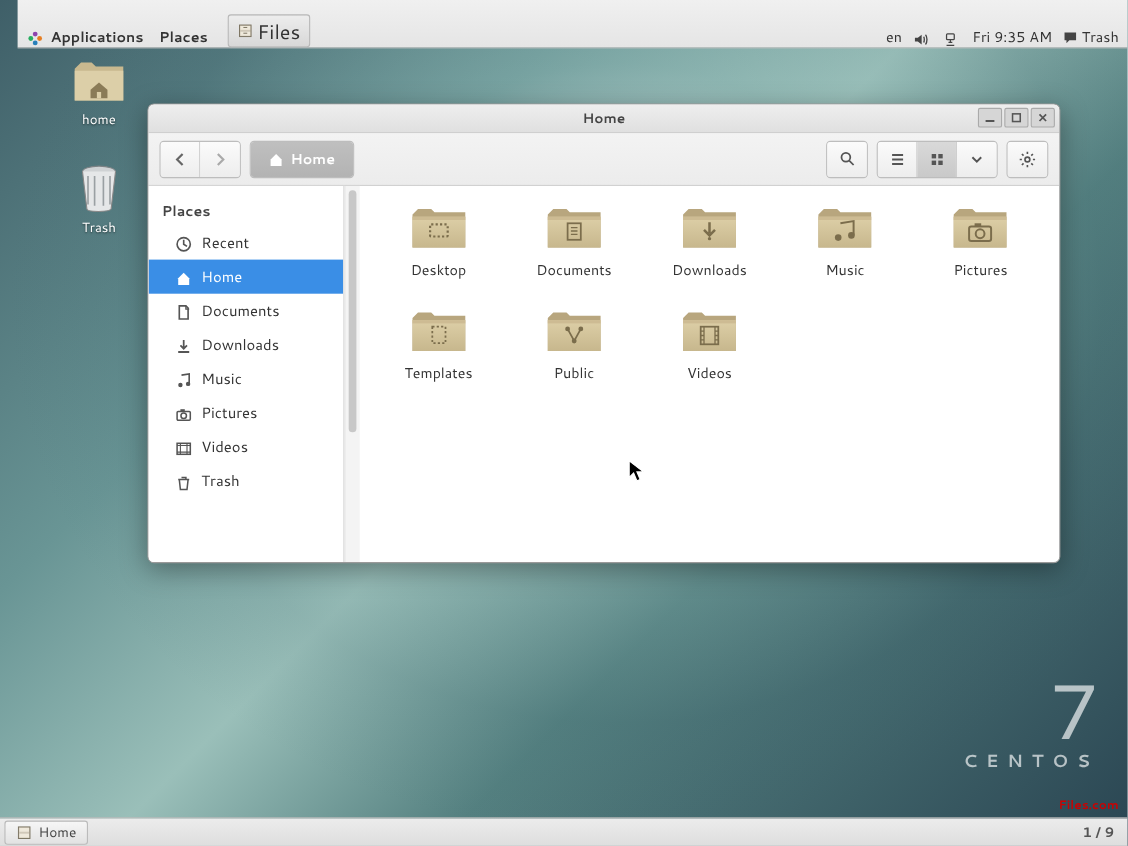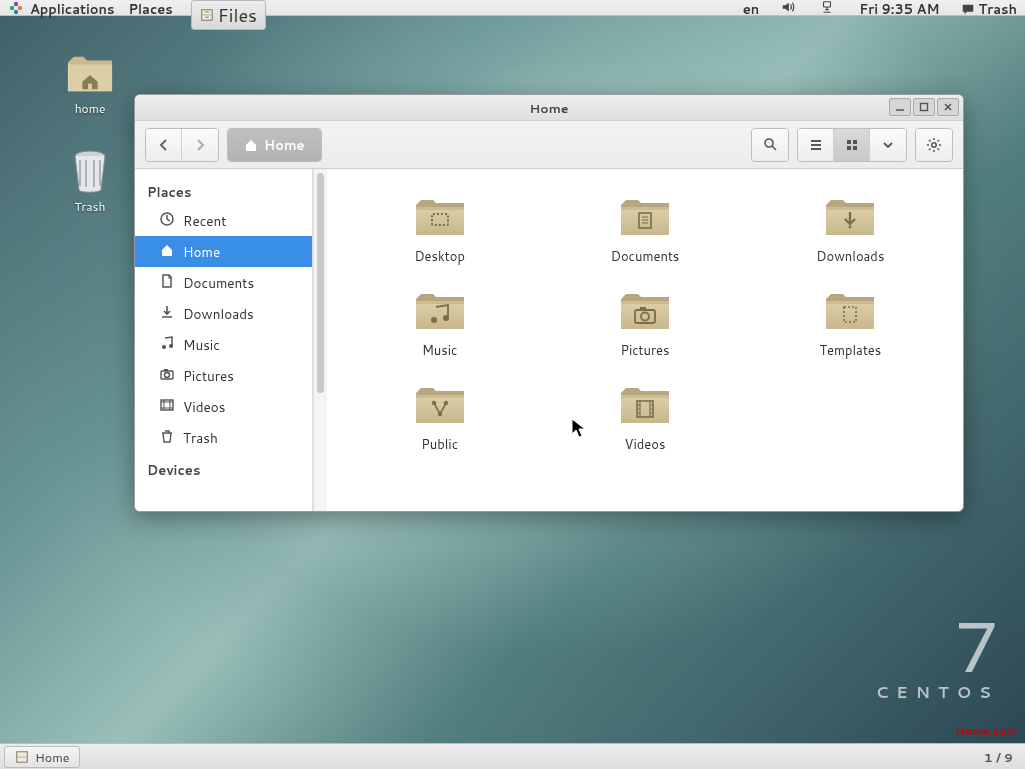--- a/index.html
+++ b/index.html
@@ -1,25 +1,25 @@
 <!DOCTYPE html>
 <html><head>
 <meta charset="utf-8">
 <style>
 * { margin:0; padding:0; box-sizing:border-box; font-family:"Cantarell","DejaVu Sans",sans-serif; }
 body { width:1025px; height:769px; overflow:hidden; position:relative; background:linear-gradient(135deg,#3a5560 0%,#5d8a8f 30%,#8aafb0 50%,#5d8a8f 70%,#2e4450 100%); }
 .desktop-bg { position:absolute; inset:0; background:radial-gradient(ellipse at 55% 35%,rgba(255,255,255,0.55) 0%,rgba(160,200,195,0.25) 30%,rgba(60,100,110,0.1) 55%,rgba(30,55,65,0) 70%),linear-gradient(135deg,#3f5f68 0%,#699595 30%,#9abfb9 48%,#548080 65%,#2a4552 100%); }
 
-.panel-top { position:absolute; top:0; left:0; right:0; height:16px; background:linear-gradient(#f0f0f0,#e5e5e5); border-bottom:1px solid #bfbfbf; display:flex; align-items:flex-start; padding:0 8px; font-size:13px; color:#333; }
+.panel-top { position:absolute; top:0; left:16px; right:0; height:44px; background:linear-gradient(#f0f0f0,#e5e5e5); border-bottom:1px solid #bfbfbf; display:flex; align-items:flex-end; padding:0 8px; font-size:13px; color:#333; }
 .panel-top .app-menu-icon { width:16px; height:16px; margin-right:6px; display:flex; align-items:center; justify-content:center; }
 .panel-top .menu-item { margin-right:14px; font-weight:600; cursor:pointer; }
 .panel-top .task-btn { display:flex; align-items:center; background:linear-gradient(#ededed,#d8d8d8); border:1px solid #b8b8b8; border-radius:3px; padding:1px 8px; margin-left:4px; font-size:18px; }
 .panel-top .task-btn svg { margin-right:4px; }
 .panel-top .spacer { flex:1; }
-.panel-top .tray-item { margin-left:22px; display:flex; align-items:center; font-weight:700; }
+.panel-top .tray-item { margin-left:10px; display:flex; align-items:center; font-weight:400; }
 .panel-top .tray-item svg { margin-right:3px; }
 
 .desktop-icon { position:absolute; width:80px; text-align:center; color:#fff; font-size:12px; text-shadow:0 1px 2px rgba(0,0,0,0.6); cursor:pointer; }
 .desktop-icon .ico { margin:0 auto 4px; width:48px; height:44px; display:flex; align-items:center; justify-content:center; }
 
 .fm-window { position:absolute; left:134px; top:94px; width:830px; height:418px; background:#fff; border:1px solid #9a9a9a; border-radius:6px; box-shadow:0 6px 24px rgba(0,0,0,0.35); display:flex; flex-direction:column; overflow:hidden; }
 .fm-titlebar { height:26px; background:linear-gradient(#eee,#e0e0e0); border-bottom:1px solid #cfcfcf; display:flex; align-items:center; justify-content:center; position:relative; font-size:12.5px; font-weight:700; color:#444; }
 .fm-titlebar .winbtns { position:absolute; right:4px; top:3px; display:flex; gap:2px; }
 .fm-titlebar .winbtn { width:22px; height:18px; background:#d6d6d6; border:1px solid #aaa; border-radius:2px; display:flex; align-items:center; justify-content:center; cursor:pointer; font-size:11px; color:#555; }
 .fm-toolbar { height:48px; background:linear-gradient(#f3f3f3,#ececec); border-bottom:1px solid #cdcdcd; display:flex; align-items:center; padding:0 10px; gap:8px; }
@@ -27,24 +27,24 @@
 .btn { height:32px; min-width:36px; background:linear-gradient(#fbfbfb,#ededed); border:none; border-right:1px solid #cfcfcf; display:flex; align-items:center; justify-content:center; cursor:pointer; color:#555; font-size:13px; }
 .btn:last-child{border-right:none;}
 .btn.active{background:linear-gradient(#d9d9d9,#c9c9c9);}
 .path-btn { background:linear-gradient(#bfbfbf,#b3b3b3); color:#fff; padding:0 16px; gap:6px; font-weight:700; }
 .fm-toolbar .spacer{flex:1;}
 .gear-btn{border:1px solid #bdbdbd;border-radius:4px;}
 
 .fm-body { flex:1; display:flex; min-height:0; }
 .sidebar { width:178px; border-right:1px solid #ddd; background:#fff; overflow:auto; padding-top:6px; }
 .sidebar h4 { font-size:13px; font-weight:700; color:#444; padding:8px 12px 4px; }
-.sb-item { display:flex; align-items:flex-start; gap:8px; padding:6px 12px 6px 24px; font-size:13.5px; color:#333; cursor:pointer; }
+.sb-item { display:flex; align-items:flex-end; gap:8px; padding:6px 12px 6px 24px; font-size:13.5px; color:#333; cursor:pointer; }
 .sb-item.active { background:#3a8ee6; color:#fff; }
 .sb-item svg { flex:0 0 16px; }
-.content { flex:1; padding:16px 20px; display:grid; grid-template-columns:repeat(3,1fr); grid-auto-rows:84px; gap:10px 20px; align-content:start;margin-top:10px; }
+.content { flex:1; padding:16px 20px; display:grid; grid-template-columns:repeat(5,1fr); grid-auto-rows:84px; gap:10px 20px; align-content:start; }
 .folder-item { text-align:center; font-size:13px; color:#333; cursor:pointer; }
 .folder-item .folder-ico { width:56px; height:46px; margin:0 auto 6px; position:relative; }
 .scroll-gutter { width:14px; background:#f4f4f4; border-left:1px solid #e3e3e3; position:relative; }
 .scroll-thumb { position:absolute; top:4px; left:3px; width:7px; height:220px; background:#c8c8c8; border-radius:4px; }
 
 .centos-brand { position:absolute; right:26px; bottom:66px; text-align:right; color:rgba(255,255,255,0.65); font-family:"DejaVu Sans",sans-serif; }
 .centos-brand .seven{ font-size:70px; font-weight:300; line-height:0.7; }
 .centos-brand .word{ font-size:16px; letter-spacing:8px; font-weight:700; margin-top:10px; }
 .watermark { position:absolute; right:8px; bottom:30px; font-size:11px; color:#cc0000; font-weight:600; }
 .panel-bottom { position:absolute; left:0; right:0; bottom:0; height:26px; background:linear-gradient(#ececec,#dedede); border-top:1px solid #bbb; display:flex; align-items:center; padding:0 2px; font-size:12.5px; color:#444; }
@@ -275,21 +275,20 @@
           </div>
           <div class="sb-item">
             <span>
               <svg width="16" height="16" viewBox="0 0 16 16">
                 <path d="M4 5h8l-1 9H5zM3 5h10M6 3h4v2" fill="none" stroke="#555" stroke-width="1.4"></path>
               </svg>
             </span>
             <span>Trash</span>
           </div>
         </div>
-      <h4>Devices</h4>
     </div>
     <div class="scroll-gutter">
         <div class="scroll-thumb"></div>
       </div>
     <div class="content" id="fm-content">
         <div class="folder-item">
           <div class="folder-ico">
             <svg width="56" height="46" viewBox="0 0 56 46">
               <defs>
                 <linearGradient id="fg" x1="0" y1="0" x2="0" y2="1">
@@ -441,21 +440,21 @@
 <div class="cursor">
   <svg width="16" height="22" viewBox="0 0 16 22">
       <path d="M1 1l0 15 4-4 3 7 3-1-3-7h6z" fill="#000" stroke="#fff" stroke-width="1"></path>
     </svg>
 </div>
 
 <div class="centos-brand">
   <div class="seven">7</div>
   <div class="word">CENTOS</div>
 </div>
-<div class="watermark">Home.com</div>
+<div class="watermark">Files.com</div>
 
 <div class="panel-bottom">
   <div class="task">
     <svg width="14" height="14" viewBox="0 0 16 16">
         <rect x="2" y="2" width="12" height="12" fill="#d0c8b8" stroke="#7a7260"></rect>
         <rect x="3" y="3" width="10" height="4" fill="#efe9db"></rect>
         <rect x="3" y="9" width="10" height="4" fill="#efe9db"></rect>
       </svg>
     <span>Home</span>
   </div>

